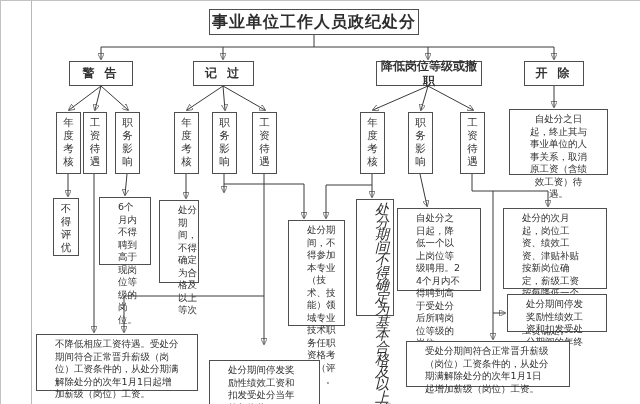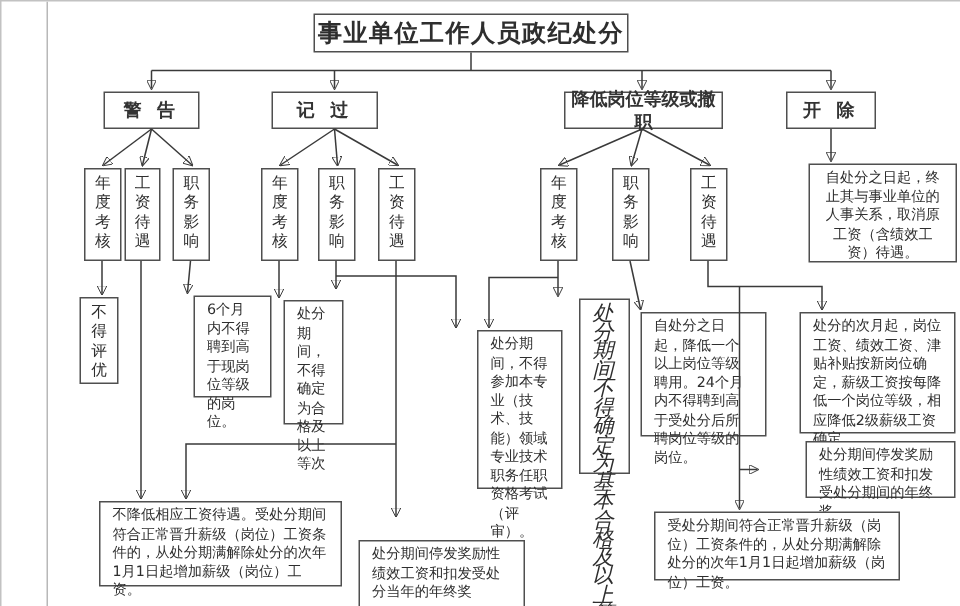--- a/index.html
+++ b/index.html
@@ -9,41 +9,41 @@
   .frame-line{position:absolute;background:#b8b8b8;}
   .box{position:absolute;border:1px solid #4f4f4f;background:#fff;box-sizing:border-box;
        display:flex;align-items:center;justify-content:center;text-align:center;
        line-height:1.25;z-index:2;}
   .title{font-weight:bold;font-size:16px;letter-spacing:1px;}
   .branch{font-size:12px;letter-spacing:3px;font-weight:bold;color:#333;}
   .vcat{font-size:10.5px;line-height:13px;word-break:break-all;
         align-items:flex-start;padding:3px 5px;}
   .vcat span{display:block;width:12px;word-break:break-all;}
   .detail{font-size:9.5px;line-height:12.5px;text-align:left;
-          align-items:flex-start;justify-content:flex-start;padding:3px 8px;
-          word-break:break-all;margin-left:30px;}
+          align-items:flex-start;justify-content:flex-start;padding:3px 18px;
+          word-break:break-all;}
   .detail.ctr{text-align:center;}
   svg#wires{position:absolute;left:0;top:0;z-index:3;pointer-events:none;}
   svg#wires path{stroke:#3a3a3a;stroke-width:1;fill:none;}
 </style>
 </head>
 <body>
 
 <div id="stage">
 
   <div class="frame-line" style="left:30px;top:0;width:1px;height:404px;"></div>
 
   <div class="box title" style="left:208px;top:8px;width:210px;height:26px;">
     <span>事业单位工作人员政纪处分</span>
   </div>
 
   <div class="box branch" style="left:68px;top:60px;width:64px;height:25px;">
     <span>警 告</span>
   </div>
-  <div class="box branch" style="left:180px;top:60px;width:71px;height:25px;">
+  <div class="box branch" style="left:192px;top:60px;width:61px;height:25px;">
     <span>记 过</span>
   </div>
   <div class="box branch" style="left:523px;top:60px;width:60px;height:25px;">
     <span>开 除</span>
   </div>
   <div class="box branch" style="left:375px;top:60px;width:106px;height:25px;letter-spacing:0;">
     <span>降低岗位等级或撤职</span>
   </div>
 
   <div class="box vcat" style="left:55px;top:111px;width:25px;height:62px;">

